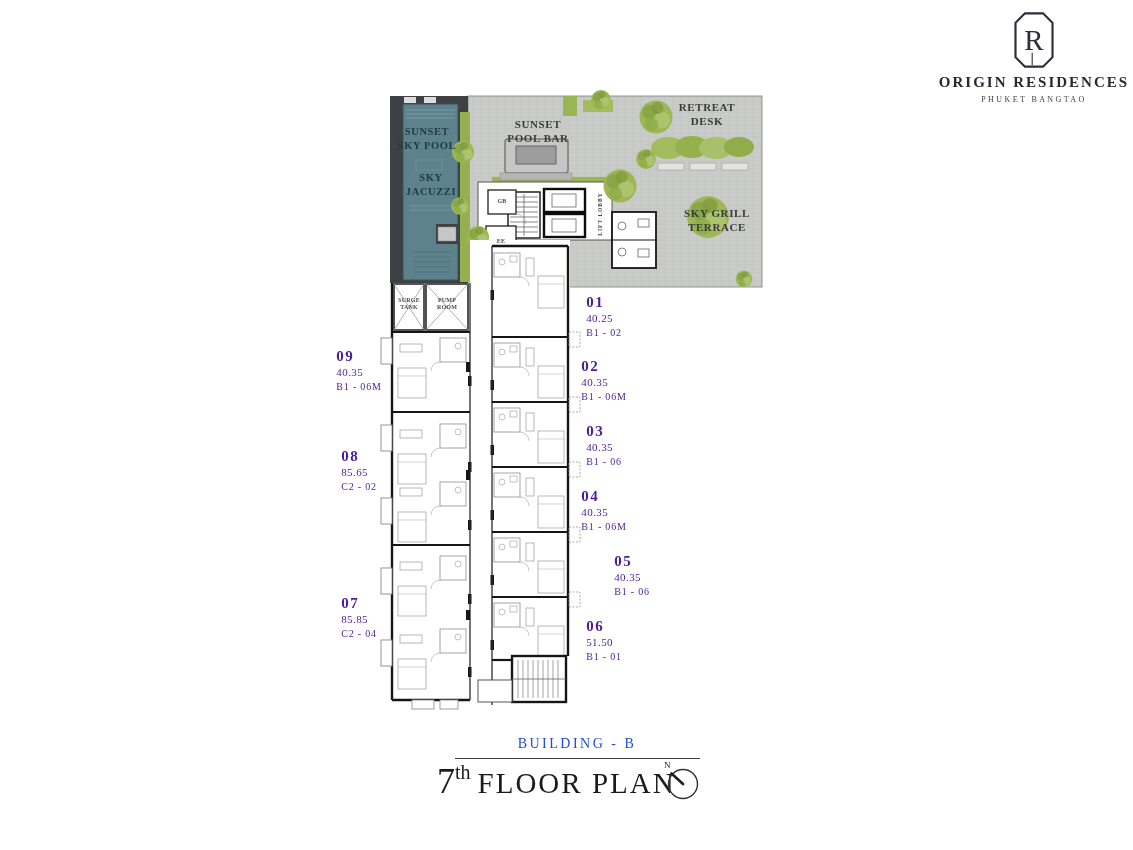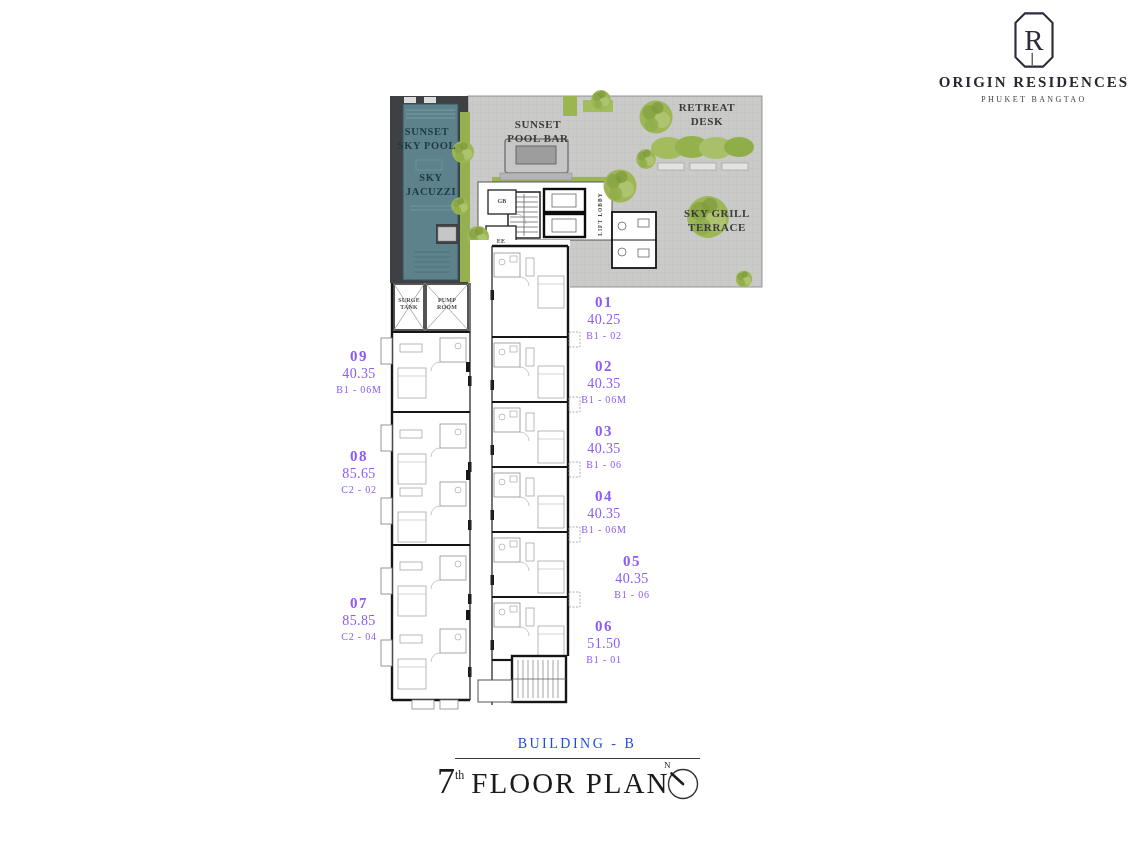--- a/index.html
+++ b/index.html
@@ -6,36 +6,36 @@
   #stage{position:relative;width:1133px;height:850px;background:#ffffff;overflow:hidden;
          font-family:"Liberation Serif", serif;}
   #planSvg{position:absolute;left:0;top:0;}
   .lbl{position:absolute;transform:translateX(-50%);text-align:center;white-space:pre-line;
        color:#3b3b3d;letter-spacing:0.6px;line-height:1.3;font-family:"Liberation Serif",serif;}
   .lbl-amenity{font-size:11px;font-weight:600;}
   .lbl-pool{font-size:10.5px;font-weight:600;color:#1e3b42;}
   .lbl-tiny{font-size:6px;letter-spacing:0.2px;line-height:1.15;font-weight:600;color:#4a4a4c;}
   .lbl-lift{position:absolute;font-size:5.5px;letter-spacing:1px;color:#4a4a4c;font-weight:600;
             transform:translate(-50%,-50%) rotate(-90deg);white-space:nowrap;}
-  .unit-label{position:absolute;transform:translateX(-50%);text-align:center;color:#8b5cf6;}
+  .unit-label{position:absolute;transform:translateX(-50%);text-align:left;color:#4c1d95;}
   .unit-label .num{font-size:15px;letter-spacing:1.5px;line-height:1.15;font-weight:600;}
-  .unit-label .area{font-size:14px;line-height:1.3;letter-spacing:0.4px;}
+  .unit-label .area{font-size:11px;line-height:1.3;letter-spacing:0.4px;}
   .unit-label .type{font-size:10px;line-height:1.3;letter-spacing:0.8px;}
   
   #brand{position:absolute;left:934px;top:12px;width:200px;text-align:center;color:#282834;}
   #brand .name{margin-top:6px;font-size:15px;font-weight:600;letter-spacing:2px;white-space:nowrap;}
   #brand .loc{margin-top:4px;font-size:8px;letter-spacing:2.4px;color:#3e3e4b;white-space:nowrap;}
   
   #titleBlock{position:absolute;left:380px;top:732px;width:380px;}
   .bldg{position:absolute;left:197px;top:4px;transform:translateX(-50%);font-size:14px;
         letter-spacing:2.5px;color:#1d4ed8;white-space:nowrap;}
   .rule{position:absolute;left:75px;top:26px;width:245px;height:0;border-top:1.4px solid #3a3a3a;}
   .floorTitle{position:absolute;left:57px;top:28px;color:#1b1b1d;white-space:nowrap;}
   .floorTitle .seven{font-size:36px;}
-  .floorTitle .ord{font-size:12px;vertical-align:14px;letter-spacing:0;}
+  .floorTitle .ord{font-size:20px;vertical-align:14px;letter-spacing:0;}
   .floorTitle .rest{font-size:29px;letter-spacing:2px;margin-left:7px;}
   #compass{position:absolute;left:275px;top:22px;}
 </style>
 </head>
 <body>
 
 <div id="stage">
 
   <svg id="planSvg" width="1133" height="850" viewBox="0 0 1133 850">
     <defs>

